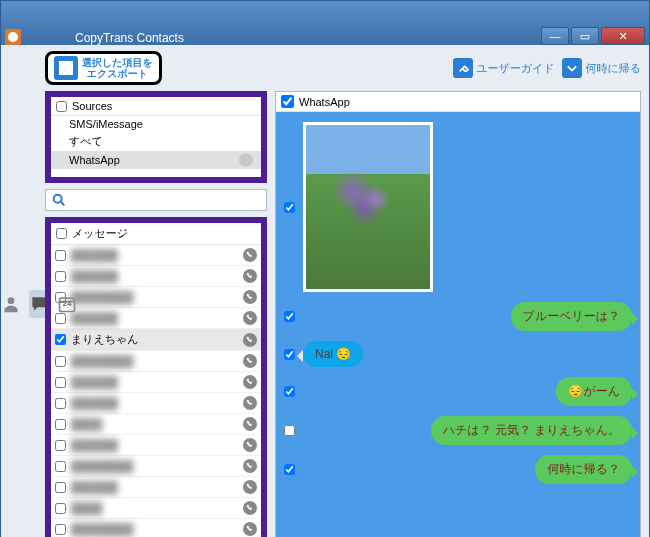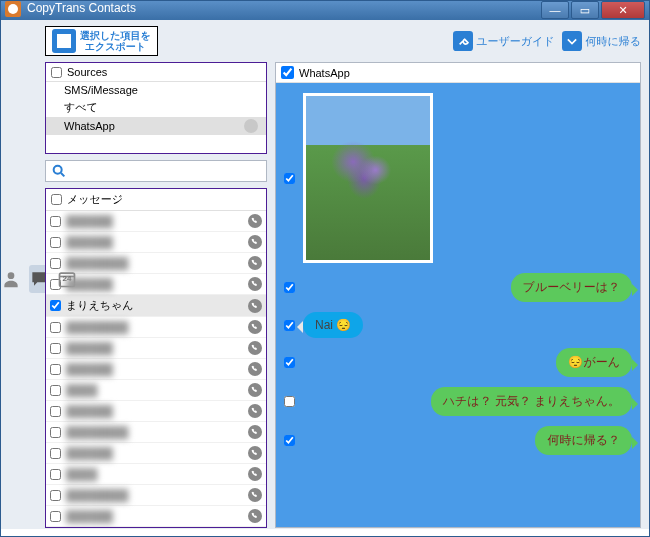--- a/index.html
+++ b/index.html
@@ -1,43 +1,43 @@
 <!DOCTYPE html>
 <html><head>
 <meta charset="utf-8">
 <style>
 * { box-sizing: border-box; margin: 0; padding: 0; }
 body { font-family: "Meiryo", "Segoe UI", sans-serif; font-size: 11px; background: #fff; }
 .window { width: 650px; height: 537px; border: 1px solid #2c5b8f; background: #fff; position: relative; }
-.titlebar { height: 19px; background: linear-gradient(#5a8fc7, #3a6fa7); display: flex; align-items: flex-start; padding: 0 4px; }
+.titlebar { height: 44px; background: linear-gradient(#5a8fc7, #3a6fa7); display: flex; align-items: flex-end; padding: 0 4px; gap: 48px; }
 .titlebar-icon { width: 16px; height: 16px; background: #d97a2e; border-radius: 2px; margin-right: 6px; position: relative; }
 .titlebar-icon::after { content: ""; position: absolute; top: 3px; left: 3px; width: 10px; height: 10px; background: #fff; border-radius: 50%; }
 .titlebar-text { color: #fff; font-size: 12px; flex: 1; }
 .winbtns { display: flex; gap: 2px; }
 .winbtn { width: 28px; height: 18px; background: linear-gradient(#6a9bd0, #4a7bb0); border: 1px solid #2c5b8f; border-radius: 2px; color: #fff; font-size: 11px; display: flex; align-items: center; justify-content: center; cursor: pointer; }
 .winbtn.close { background: linear-gradient(#d05a5a, #b03a3a); width: 44px; }
 .content { height: 509px; background: #e8edf3; display: flex; }
 .sidebar { width: 40px; background: #e8edf3; display: flex; flex-direction: row; align-items: center; padding-top: 8px; gap: 8px; }
 .side-icon { width: 28px; height: 28px; display: flex; align-items: center; justify-content: center; color: #888; cursor: pointer; border-radius: 3px; }
 .side-icon.active { background: #c8d4e2; color: #555; }
 .side-icon svg { width: 20px; height: 20px; }
 .side-cal { position: relative; }
 .side-cal-num { position: absolute; font-size: 8px; font-weight: bold; color: #666; }
 .main { flex: 1; display: flex; flex-direction: column; padding: 6px 8px 6px 4px; }
 .toolbar { height: 38px; display: flex; align-items: center; gap: 8px; margin-bottom: 6px; }
-.export-btn { border: 1px solid #000000; border-radius: 0; background: #fff; padding: 2px 6px; display: flex; align-items: center; gap: 4px; cursor: pointer; }
+.export-btn { border: 3px solid #000000; border-radius: 8px; background: #fff; padding: 2px 6px; display: flex; align-items: center; gap: 4px; cursor: pointer; }
 .export-icon { width: 24px; height: 24px; background: #2a7fd4; border-radius: 3px; position: relative; }
 .export-icon::after { content: ""; position: absolute; top: 5px; left: 5px; right: 5px; bottom: 5px; background: #fff; }
 .export-text { font-size: 10px; line-height: 11px; color: #2a7fd4; font-weight: bold; text-align: center; }
 .toolbar-spacer { flex: 1; }
 .toolbar-link { display: flex; align-items: center; gap: 3px; color: #2a7fd4; cursor: pointer; font-size: 11px; }
 .toolbar-link svg { width: 20px; height: 20px; }
 .panels { flex: 1; display: flex; gap: 8px; }
 .left-col { width: 222px; display: flex; flex-direction: column; gap: 6px; }
-.box { background: #fff; border: 1px solid #4c1d95; }
+.box { background: #fff; border: 6px solid #4c1d95; }
 .box-head { display: flex; align-items: center; padding: 3px 5px; gap: 5px; border-bottom: 1px solid #e0e0e0; }
 .box-head input { width: 11px; height: 11px; }
 .src-list { }
 .src-item { padding: 2px 8px 2px 18px; font-size: 11px; display: flex; justify-content: space-between; align-items: center; cursor: pointer; }
 .src-item.sel { background: #e0e0e0; }
 .src-badge { width: 14px; height: 14px; background: #c8c8c8; border-radius: 50%; }
 .search { display: flex; align-items: center; background: #fff; border: 1px solid #b0b8c4; padding: 2px 5px; }
 .search input { border: none; flex: 1; outline: none; font-size: 11px; color: #888; font-style: italic; }
 .search svg { width: 16px; height: 16px; color: #2a7fd4; cursor: pointer; }
 .msg-box { flex: 1; display: flex; flex-direction: column; overflow: hidden; }

